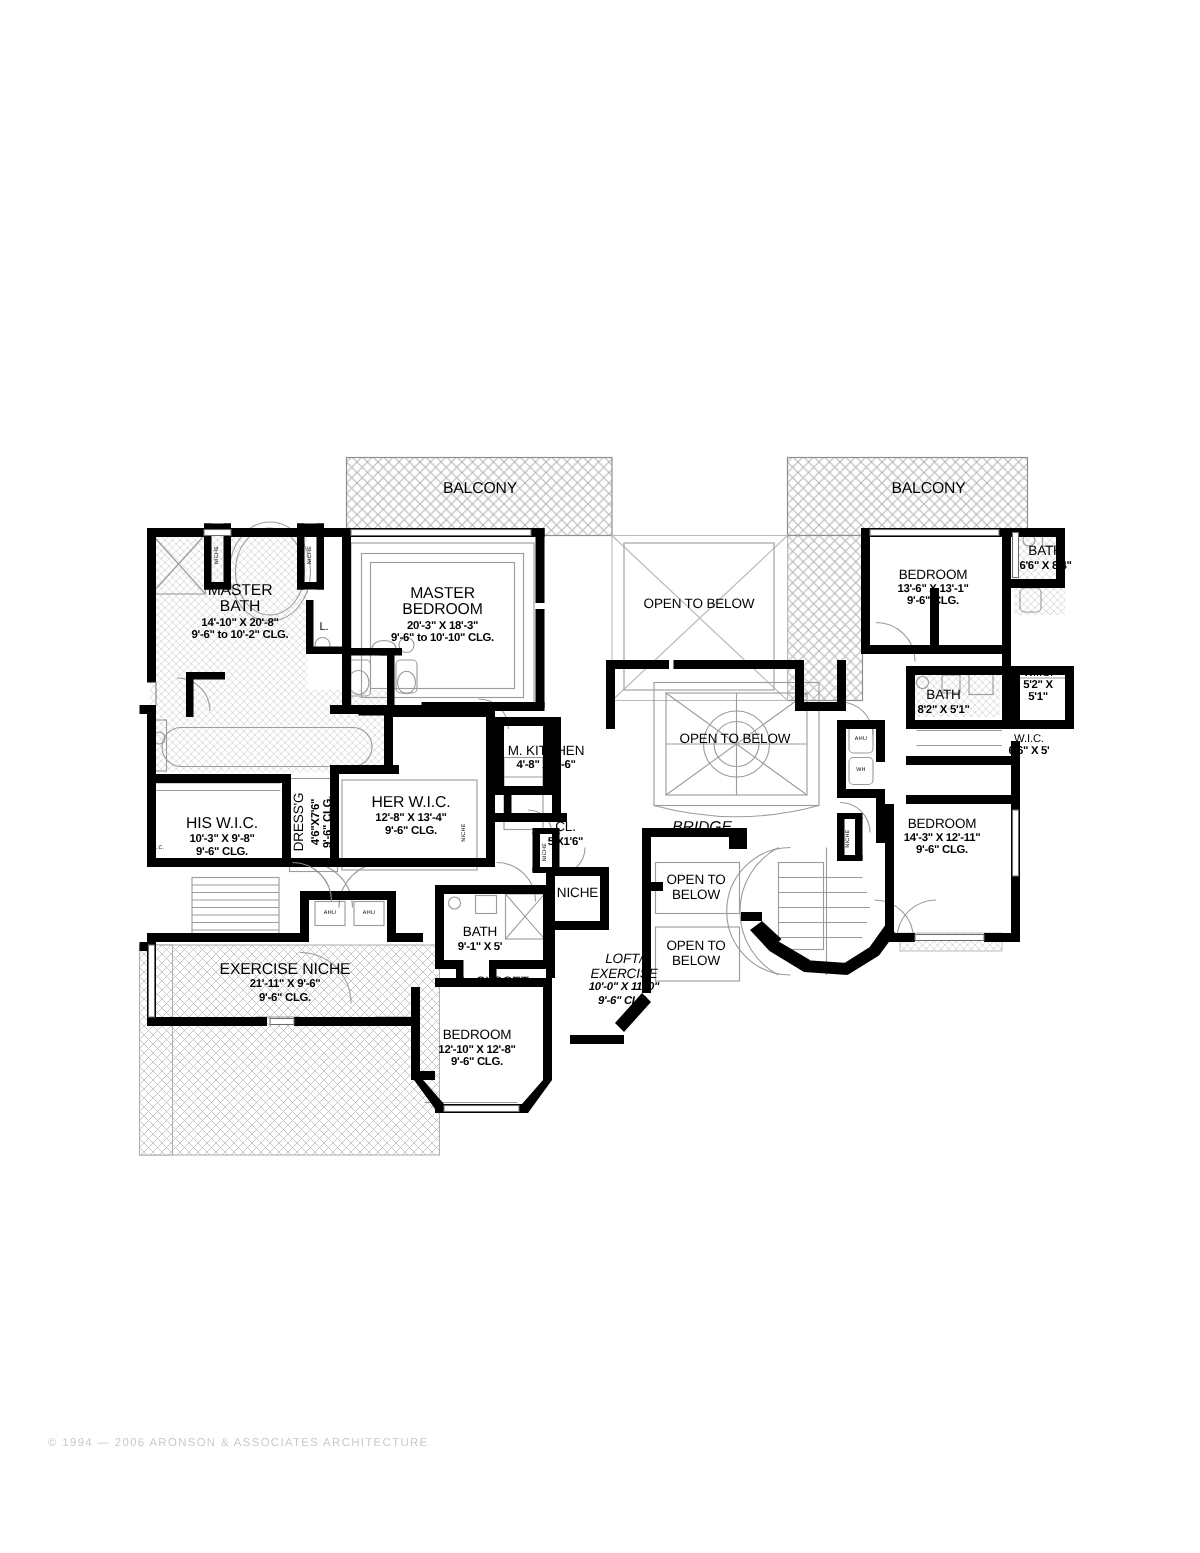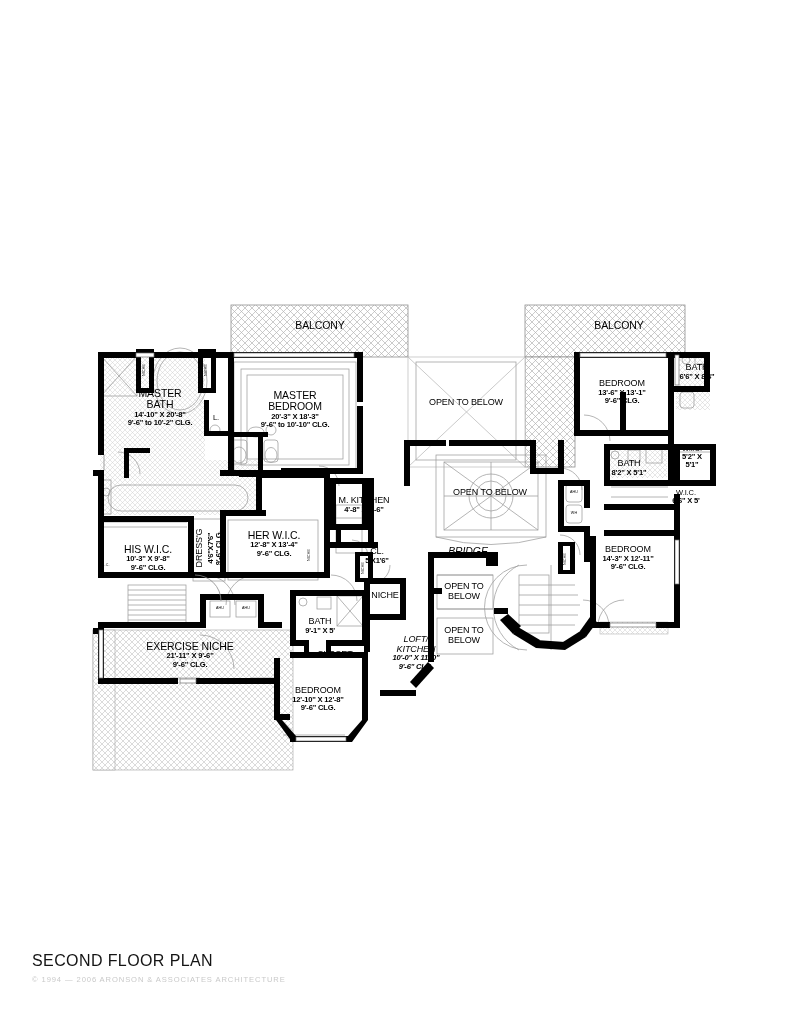--- a/index.html
+++ b/index.html
@@ -499,21 +499,21 @@
 
   <div class="lbl small" style="left:330px; top:655px;">
     <span class="n">L. CLOSET</span>
   </div>
   <div class="lbl tiny" style="left:307px; top:655px;">
     <span class="n">L.</span>
   </div>
 
   <div class="lbl small" style="left:416px; top:653px;font-style:italic;">
     <span class="n">LOFT/</span>
-    <span class="n">KITCHEN</span>
+    <span class="n">EXERCISE</span>
     <span class="d">10'-0" X 11'-0"</span>
     <span class="d">9'-6" CLG.</span>
   </div>
 
   <div class="lbl small" style="left:318px; top:699px;">
     <span class="n">BEDROOM</span>
     <span class="d">12'-10" X 12'-8"</span>
     <span class="d">9'-6" CLG.</span>
   </div>
 
@@ -601,17 +601,16 @@
     <span class="n">WH</span>
   </div>
   <div class="lbl micro" style="left:106px; top:566px;">
     <span class="n">L.C.</span>
   </div>
   <div class="lbl tiny" style="left:216px; top:418px;">
     <span class="n">L.</span>
   </div>
 
   <div id="title-block">
-    <div id="plan-title">SECOND FLOOR PLAN</div>
     <div id="copyright">© 1994 — 2006 ARONSON &amp; ASSOCIATES ARCHITECTURE</div>
   </div>
 
 </div>
 
 </body></html>

